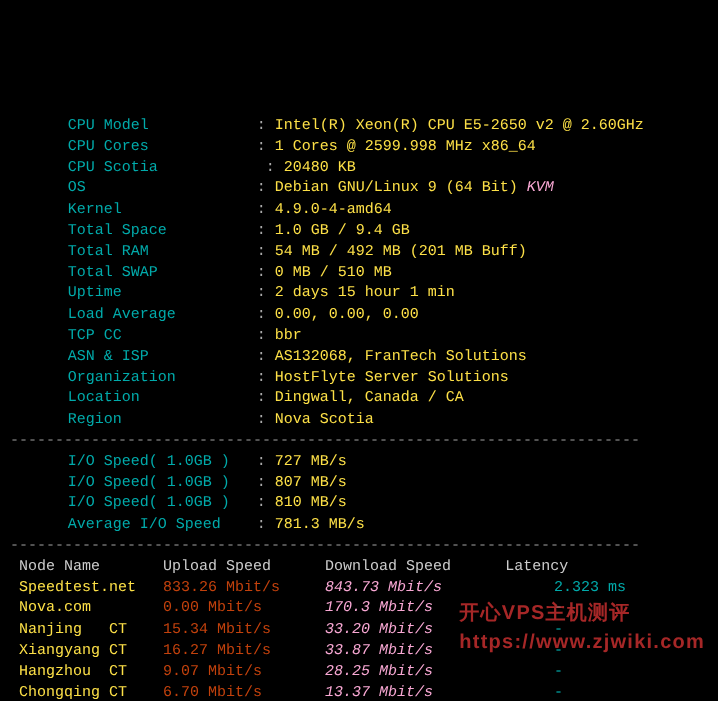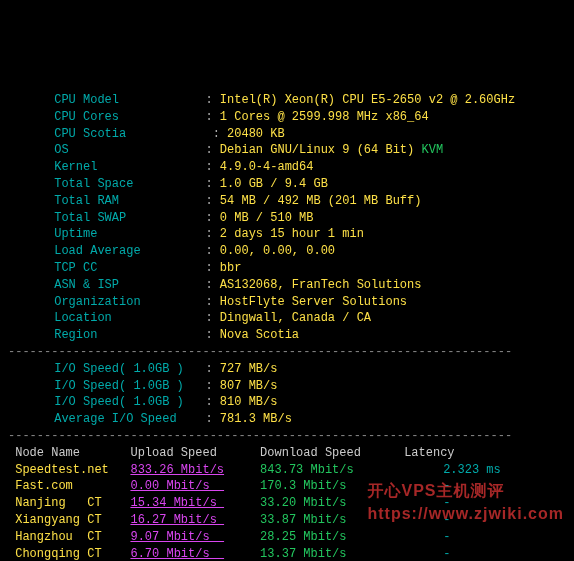--- a/index.html
+++ b/index.html
@@ -7,23 +7,23 @@
       background: #000;
       font-family: "Consolas", "Monaco", "Courier New", monospace;
       font-size: 12px;
       color: #aaa;
       padding: 8px;
       width: 574px;
       line-height: 1.4;
       white-space: pre;
     }
     .cyan { color: #00aaaa; margin-left: 39px; }
-    .green { color: #d946ef; text-decoration: underline; }
+    .green { color: #c2410c; }
     .yellow { color: #fde047; }
-    .red { color: #22c55e; }
+    .red { color: #f9a8d4; font-style: italic; }
     .white { color: #cccccc; }
     .divider { color: #888; }
     .watermark {
       position: absolute;
       bottom: 36px;
       right: 10px;
       color: rgba(255, 60, 60, 0.65);
       font-size: 16px;
       font-weight: bold;
       font-family: "Arial", sans-serif;
@@ -52,21 +52,21 @@
 <span> <span class="cyan">Location</span>             : <span class="yellow">Dingwall, Canada / CA</span></span>
 <span> <span class="cyan">Region</span>               : <span class="yellow">Nova Scotia</span></span>
 <span class="divider">----------------------------------------------------------------------</span>
 <span> <span class="cyan">I/O Speed( 1.0GB )</span>   : <span class="yellow">727 MB/s</span></span>
 <span> <span class="cyan">I/O Speed( 1.0GB )</span>   : <span class="yellow">807 MB/s</span></span>
 <span> <span class="cyan">I/O Speed( 1.0GB )</span>   : <span class="yellow">810 MB/s</span></span>
 <span> <span class="cyan">Average I/O Speed</span>    : <span class="yellow">781.3 MB/s</span></span>
 <span class="divider">----------------------------------------------------------------------</span>
 <span> <span class="white">Node Name</span>       <span class="white">Upload Speed</span>      <span class="white">Download Speed</span>      <span class="white">Latency</span></span>
 <span> <span class="yellow">Speedtest.net</span>   <span class="green">833.26 Mbit/s</span>     <span class="red">843.73 Mbit/s</span>       <span class="cyan">2.323 ms</span></span>
-<span> <span class="yellow">Fast.com     </span>   <span class="green">0.00 Mbit/s  </span>     <span class="red">170.3 Mbit/s </span>       <span class="cyan">-</span></span>
+<span> <span class="yellow">Nova.com     </span>   <span class="green">0.00 Mbit/s  </span>     <span class="red">170.3 Mbit/s </span>       <span class="cyan">-</span></span>
 <span> <span class="yellow">Nanjing   CT </span>   <span class="green">15.34 Mbit/s </span>     <span class="red">33.20 Mbit/s </span>       <span class="cyan">-</span></span>
 <span> <span class="yellow">Xiangyang CT </span>   <span class="green">16.27 Mbit/s </span>     <span class="red">33.87 Mbit/s </span>       <span class="cyan">-</span></span>
 <span> <span class="yellow">Hangzhou  CT </span>   <span class="green">9.07 Mbit/s  </span>     <span class="red">28.25 Mbit/s </span>       <span class="cyan">-</span></span>
 <span> <span class="yellow">Chongqing CT </span>   <span class="green">6.70 Mbit/s  </span>     <span class="red">13.37 Mbit/s </span>       <span class="cyan">-</span></span>
 
 
 
 
 
 

